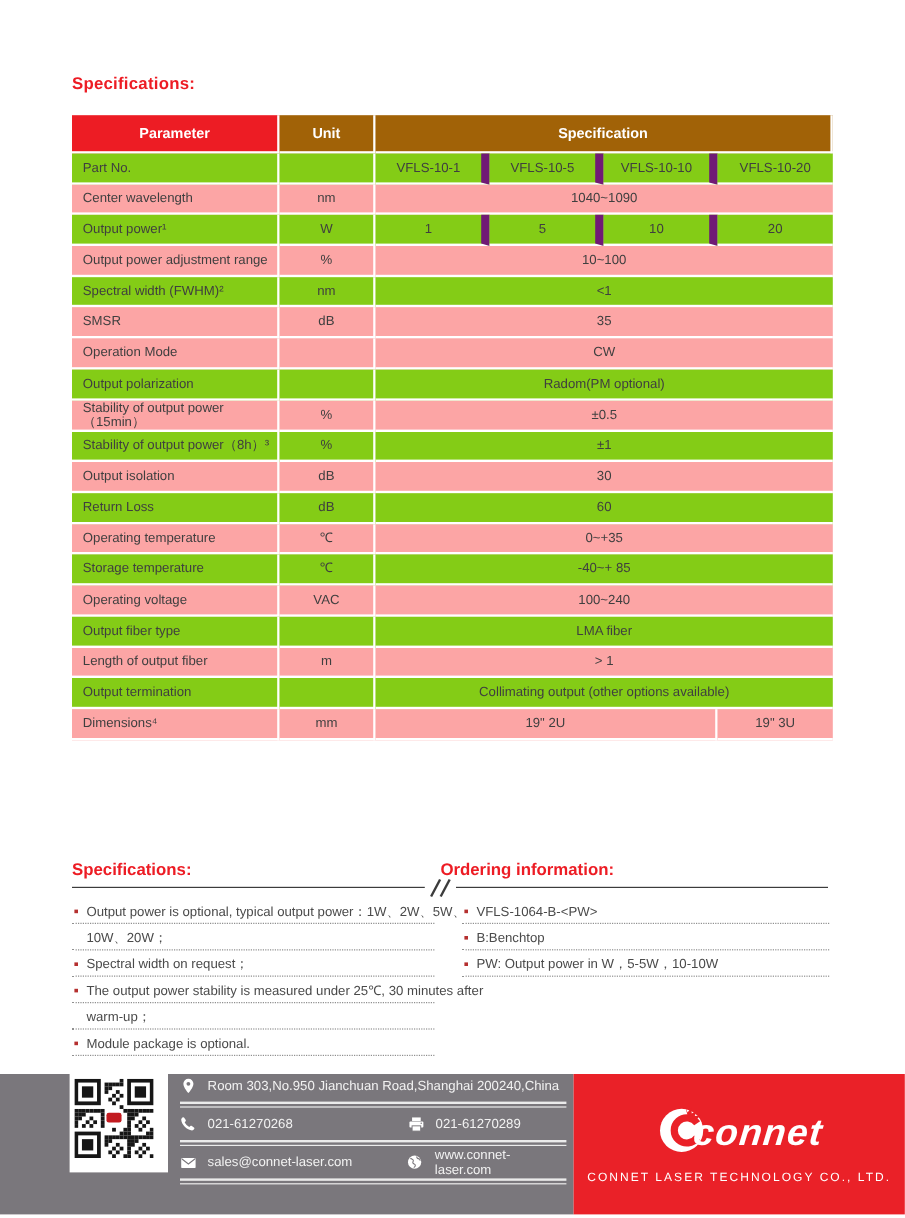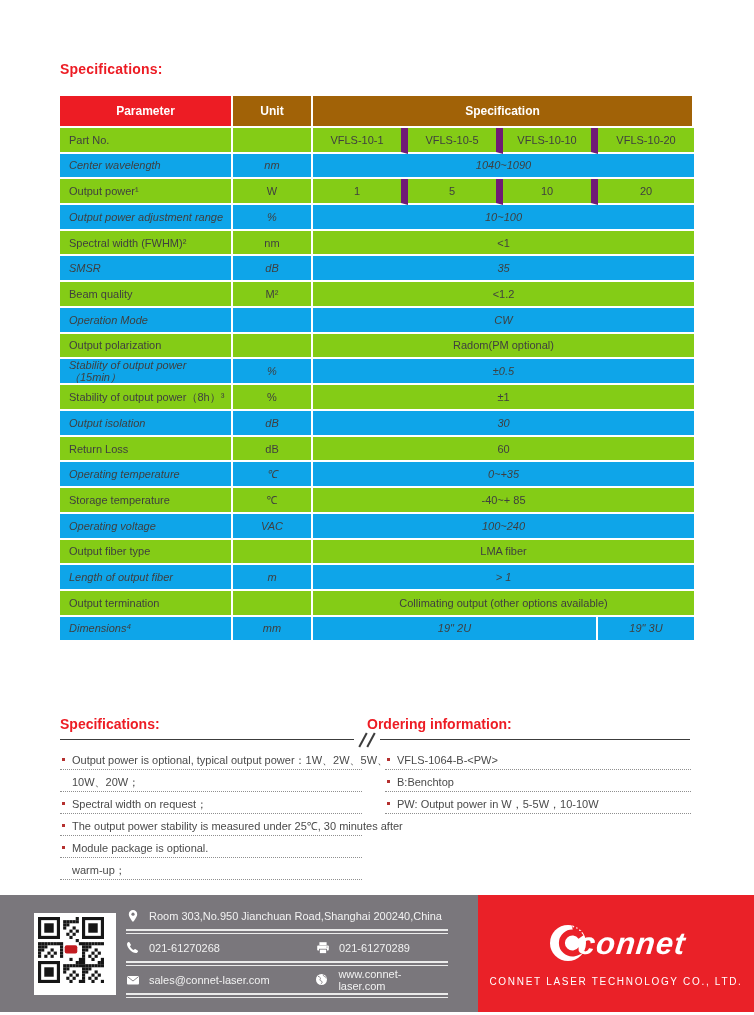--- a/index.html
+++ b/index.html
@@ -22,21 +22,21 @@
     height:30px;font-size:12px;font-weight:bold;color:#fff;
     border-right:2px solid #fff;border-bottom:2px solid #fff;padding:0;
   }
   #spec-table th.h-param{background:#ed1c24;}
   #spec-table th.h-unit,#spec-table th.h-spec{background:#a16207;}
   #spec-table td{
     height:23.7px;padding:0;border-right:2px solid #fff;border-bottom:2px solid #fff;
     text-align:center;vertical-align:middle;line-height:1.1;
   }
   #spec-table td.param{text-align:left;padding-left:9px;}
-  #spec-table tr.gray td{background:#0ea5e9;font-style:italic;}
+  #spec-table tr.gray td{background:#fca5a5;}
   #spec-table tr.white td{background:#84cc16;}
   #spec-table td.wdiv{border-right:7px solid #701a75;}
   #spec-table td:last-child{border-right:none;}
 
   
   #bottom-section{position:absolute;left:60px;top:716px;width:630px;}
   .col-heading{position:absolute;top:0;font-size:14px;font-weight:bold;color:#ed1c24;}
   #notes-heading{left:0;}
   #ordering-heading{left:307px;}
   #heading-underline{position:absolute;left:0;top:23px;width:630px;border-bottom:1.6px solid #3c3c3c;}
@@ -55,22 +55,22 @@
     position:relative;padding:6px 0 3px 12px;border-bottom:1px dotted #8f8f8f;
     line-height:12px;white-space:nowrap;
   }
   .bullet{
     position:absolute;left:2px;top:10px;width:3px;height:3px;background:#b5302f;display:inline-block;
   }
 
   
   #footer{position:absolute;left:0;top:895px;width:754px;height:117px;display:flex;}
   #footer-left{
-    width:478px;background:#7a777c;display:flex;align-items:center;box-sizing:border-box;
-    padding-left:34px;
+    width:478px;background:#7a777c;display:flex;align-items:flex-start;box-sizing:border-box;
+    padding-left:58px;
   }
   #qr-box{width:74px;height:74px;background:#ffffff;padding:4px;flex:none;}
   #contact-block{margin-left:10px;width:322px;color:#f2f2f2;font-size:11px;}
   .contact-row{display:flex;align-items:center;height:20px;}
   .contact-cell{display:flex;align-items:center;}
   .contact-cell.left{width:190px;}
   .contact-icon{width:14px;height:14px;margin-right:9px;flex:none;display:inline-block;}
   .contact-sep{height:2px;border-top:2px solid #ebebeb;border-bottom:1px solid #ebebeb;margin:3px 0 4px 0;}
   #footer-right{
     flex:1;background:#ea2128;display:flex;flex-direction:column;align-items:center;
@@ -136,25 +136,20 @@
       <tr class="white">
         <td class="param">Spectral width (FWHM)²</td>
         <td class="unit">nm</td>
         <td class="spec" colspan="4">&lt;1</td>
       </tr>
       <tr class="gray">
         <td class="param">SMSR</td>
         <td class="unit">dB</td>
         <td class="spec" colspan="4">35</td>
       </tr>
-      <tr class="white">
-        <td class="param">Beam quality</td>
-        <td class="unit">M²</td>
-        <td class="spec" colspan="4">&lt;1.2</td>
-      </tr>
       <tr class="gray">
         <td class="param">Operation Mode</td>
         <td class="unit"></td>
         <td class="spec" colspan="4">CW</td>
       </tr>
       <tr class="white">
         <td class="param">Output polarization</td>
         <td class="unit"></td>
         <td class="spec" colspan="4">Radom(PM optional)</td>
       </tr>
@@ -223,22 +218,22 @@
   <div id="heading-underline"></div>
   <div id="slash-break">
       <i></i>
       <i></i>
     </div>
   <div id="notes-list" class="note-list">
       <div class="note-line"><span class="bullet"></span><span>Output power is optional, typical output power：1W、2W、5W、</span></div>
       <div class="note-line"><span>10W、20W；</span></div>
       <div class="note-line"><span class="bullet"></span><span>Spectral width on request；</span></div>
       <div class="note-line"><span class="bullet"></span><span>The output power stability is measured under 25℃, 30 minutes after</span></div>
+      <div class="note-line"><span>warm-up；</span></div>
       <div class="note-line"><span class="bullet"></span><span>Module package is optional.</span></div>
-      <div class="note-line"><span>warm-up；</span></div>
     </div>
   <div id="ordering-list" class="note-list">
       <div class="note-line"><span class="bullet"></span><span>VFLS-1064-B-&lt;PW&gt;</span></div>
       <div class="note-line"><span class="bullet"></span><span>B:Benchtop</span></div>
       <div class="note-line"><span class="bullet"></span><span>PW: Output power in W，5-5W，10-10W</span></div>
     </div>
 </div>
 
 <div id="footer">
   <div id="footer-left">

